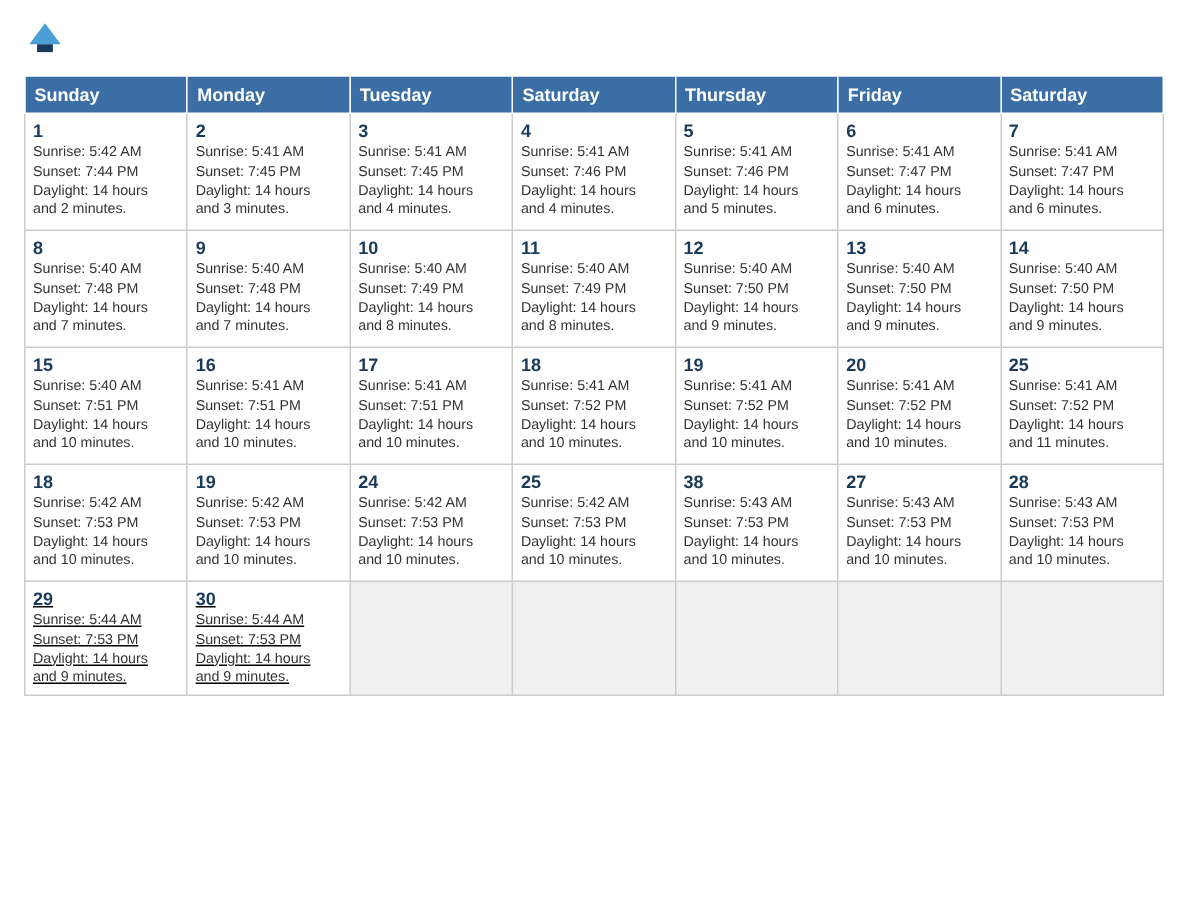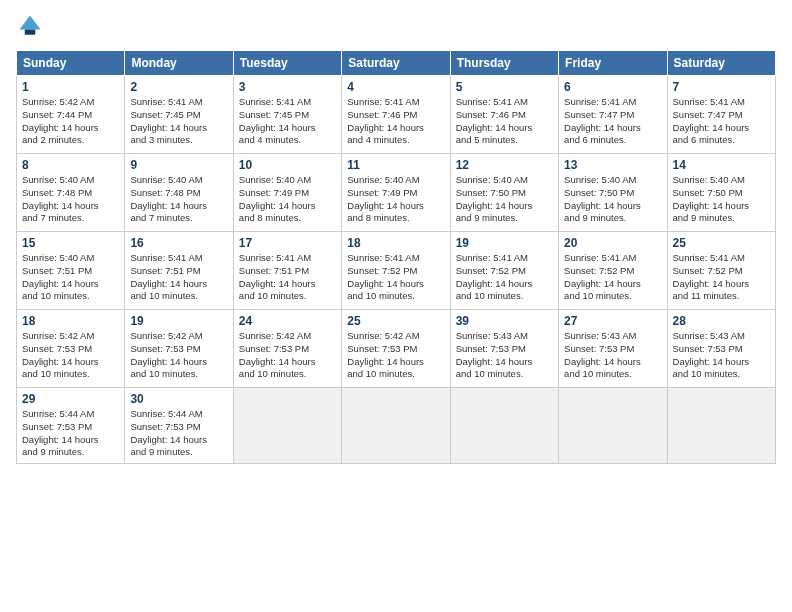--- a/index.html
+++ b/index.html
@@ -85,20 +85,21 @@
       margin-bottom: 2px;
       display: block;
     }
     .day-info {
       font-size: 9.5px;
       color: #333;
       line-height: 1.35;
     }
     .last-row td {
       height: 68px;
+      text-decoration: underline;
     }
   </style>
 </head>
 <body>
 
 <div class="page">
   <div class="header">
     <div class="logo">
       <svg class="logo-icon" viewBox="0 0 32 32">
         <polygon points="16,4 28,20 4,20" fill="#4a9fd4"></polygon>
@@ -229,21 +230,21 @@
           </td>
           <td>
             <span class="day-num">24</span>
             <div class="day-info">Sunrise: 5:42 AM<br>Sunset: 7:53 PM<br>Daylight: 14 hours<br>and 10 minutes.</div>
           </td>
           <td>
             <span class="day-num">25</span>
             <div class="day-info">Sunrise: 5:42 AM<br>Sunset: 7:53 PM<br>Daylight: 14 hours<br>and 10 minutes.</div>
           </td>
           <td>
-            <span class="day-num">39</span>
+            <span class="day-num">38</span>
             <div class="day-info">Sunrise: 5:43 AM<br>Sunset: 7:53 PM<br>Daylight: 14 hours<br>and 10 minutes.</div>
           </td>
           <td>
             <span class="day-num">27</span>
             <div class="day-info">Sunrise: 5:43 AM<br>Sunset: 7:53 PM<br>Daylight: 14 hours<br>and 10 minutes.</div>
           </td>
           <td>
             <span class="day-num">28</span>
             <div class="day-info">Sunrise: 5:43 AM<br>Sunset: 7:53 PM<br>Daylight: 14 hours<br>and 10 minutes.</div>
           </td>

